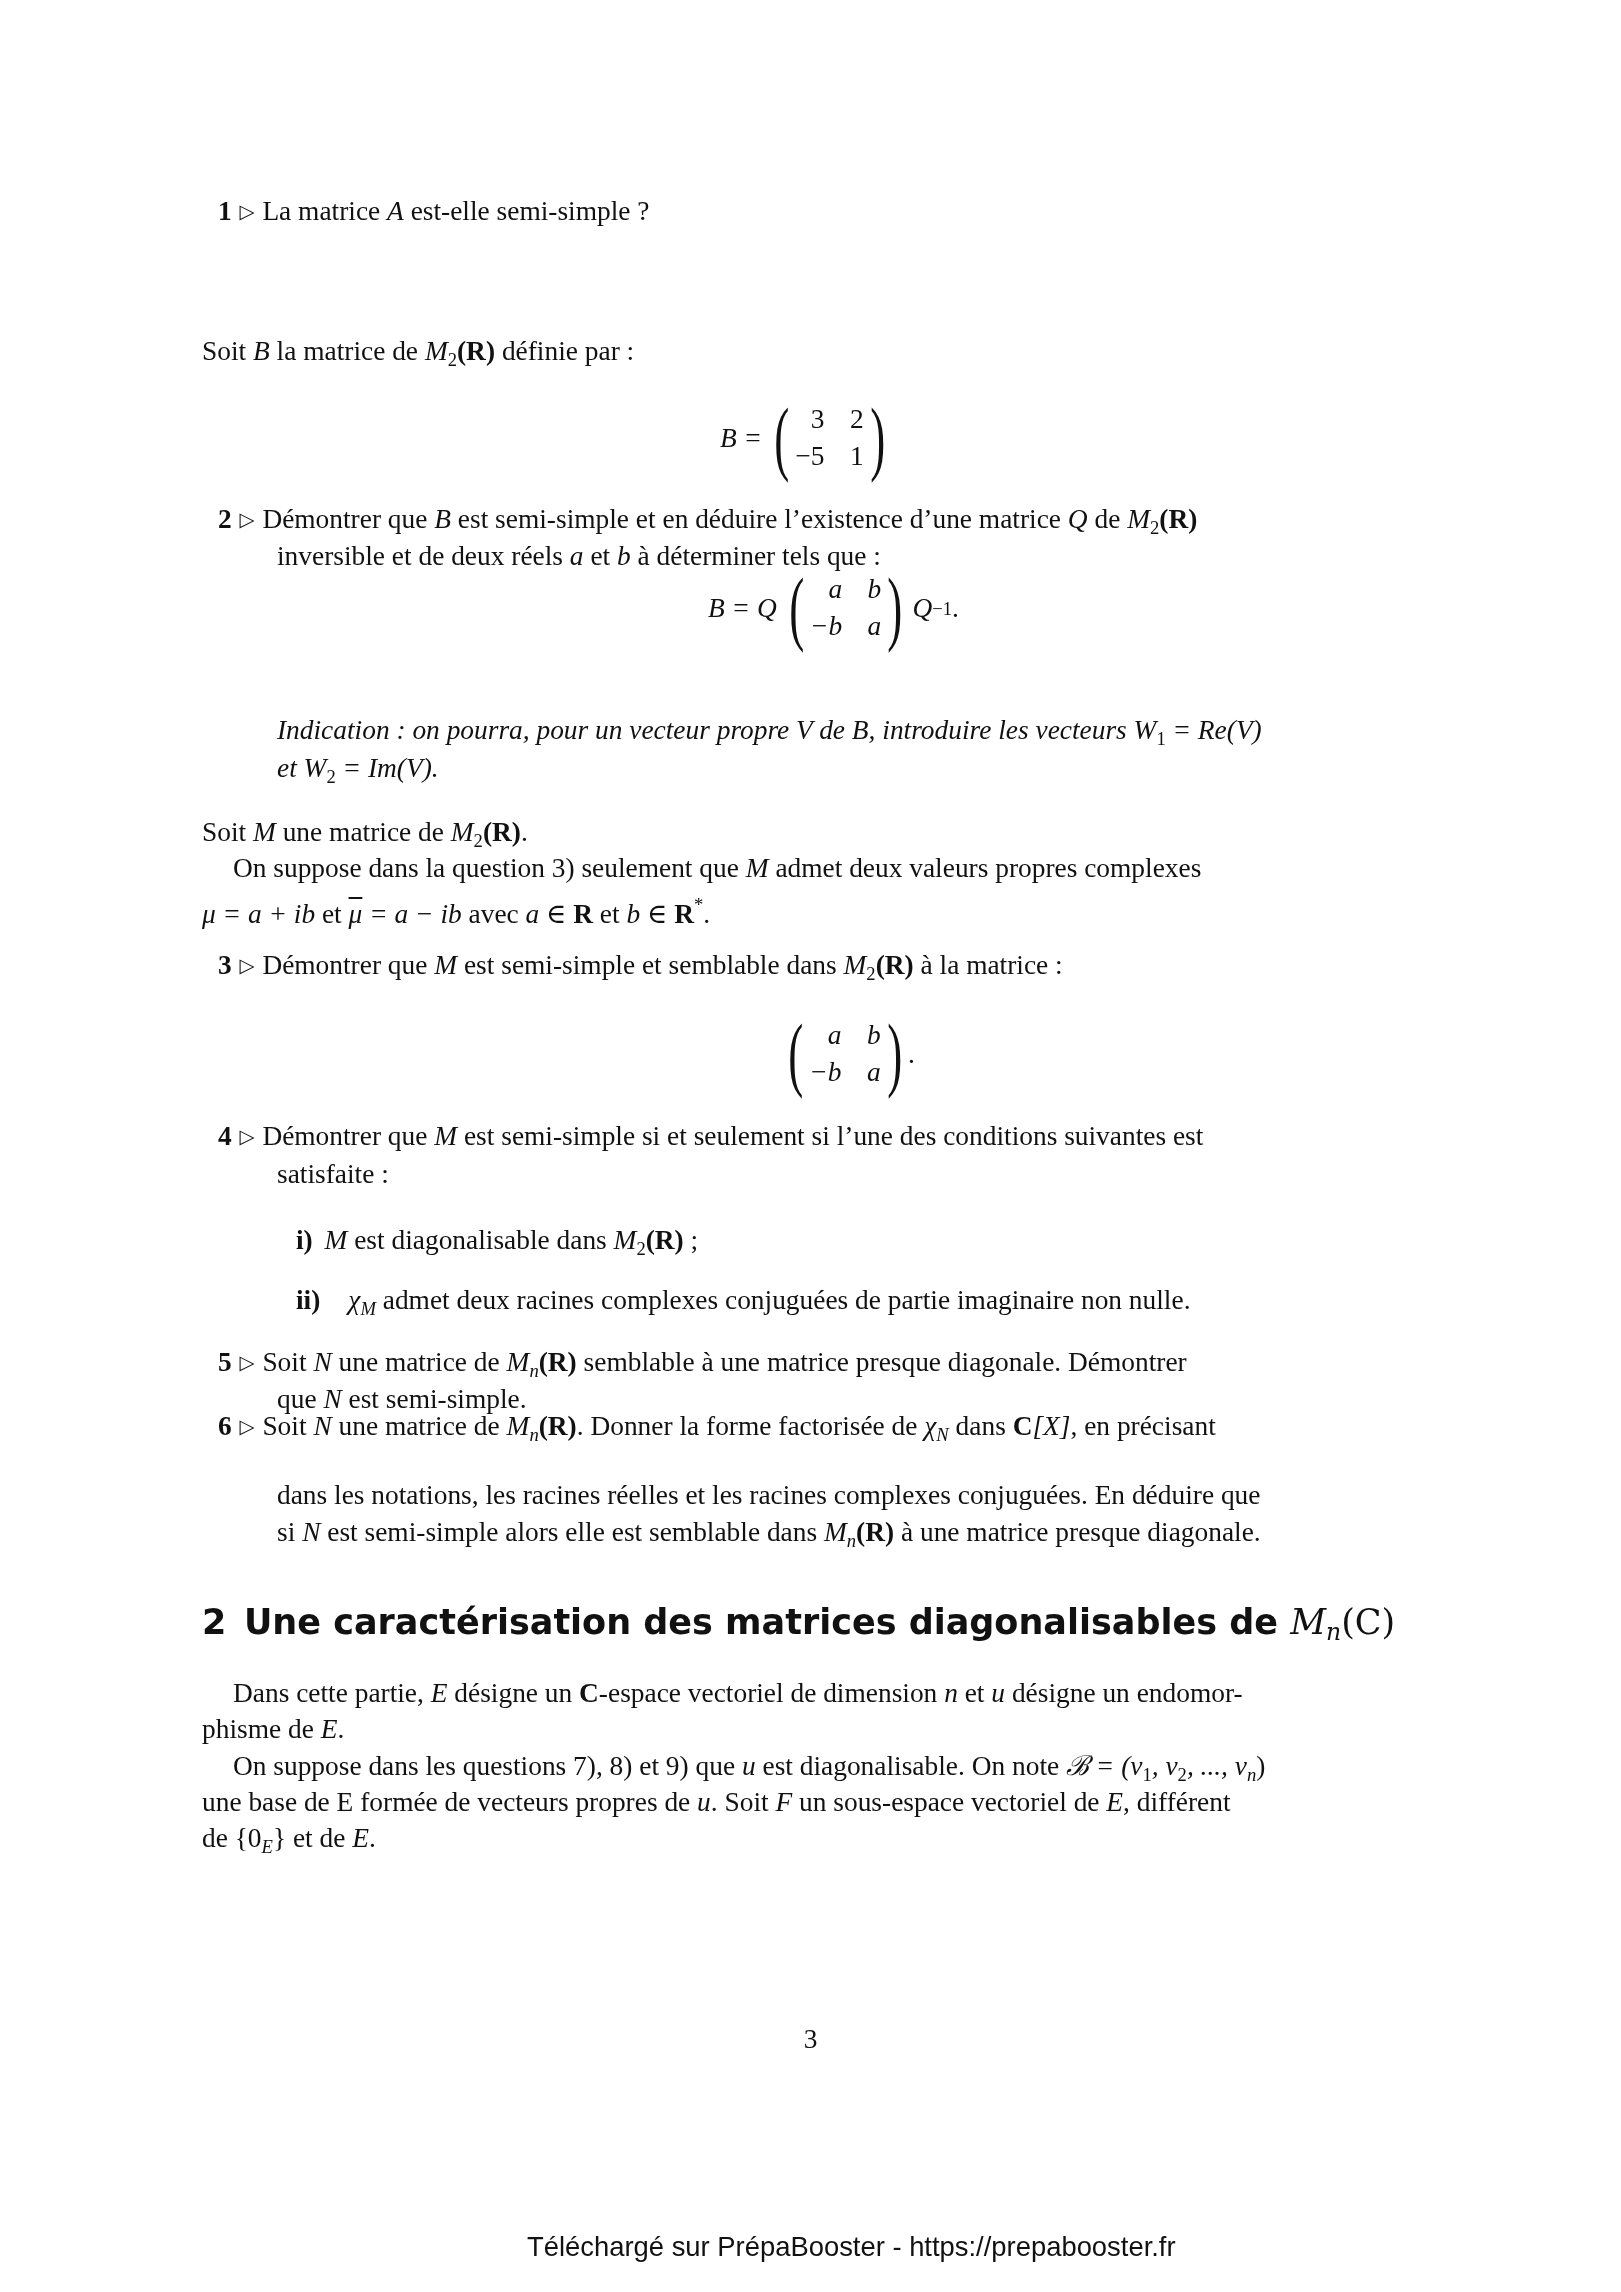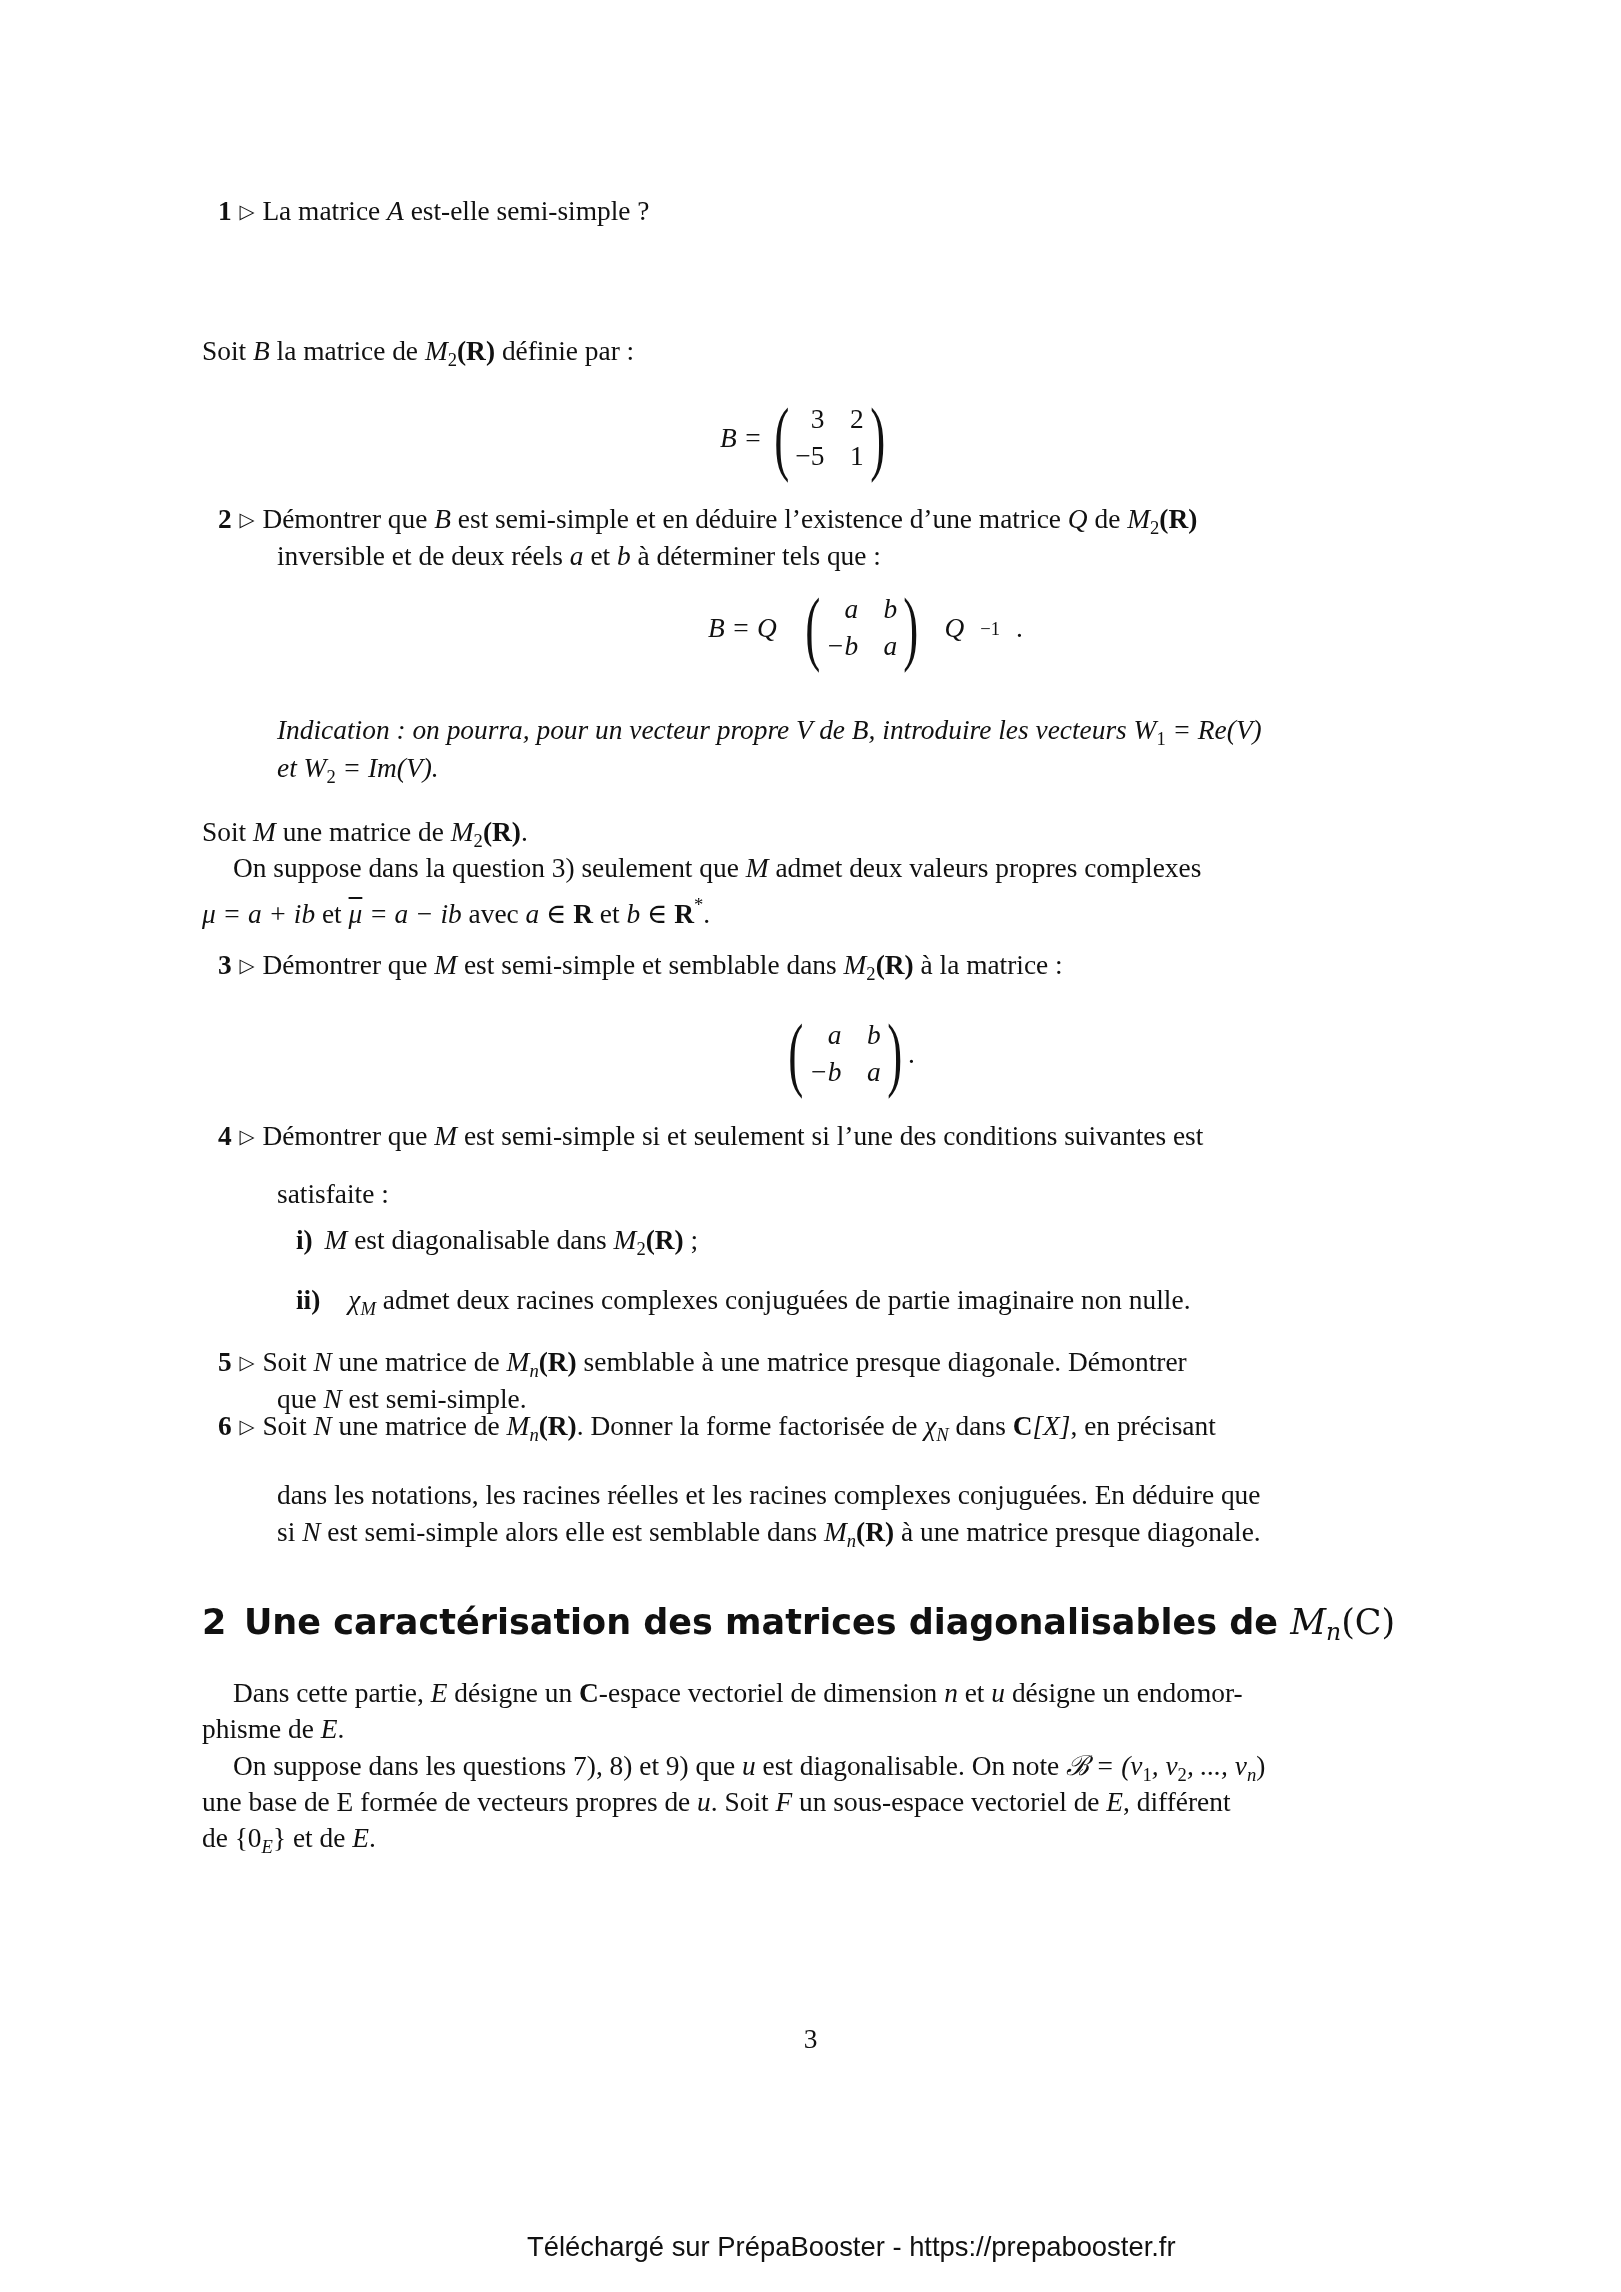--- a/index.html
+++ b/index.html
@@ -51,21 +51,21 @@
     </span>
   </div>
 
   <div class="abs txt" style="left:218px; top:501px;">
     <span class="qnum">2</span><span class="tri">▷</span><span>Démontrer que </span><span class="m">B</span><span> est semi-simple et en déduire l’existence d’une matrice </span><span class="m">Q</span><span> de </span><span class="m">M</span><span class="sub">2</span><span class="bf">(R)</span>
   </div>
   <div class="abs txt" style="left:277px; top:538px;">
     <span>inversible et de deux réels </span><span class="m">a</span><span> et </span><span class="m">b</span><span> à déterminer tels que :</span>
   </div>
 
-  <div class="abs txt" style="left:708px; top:584px; height:88px; display:flex; align-items:center;gap:16px;">
+  <div class="abs txt" style="left:708px; top:564px; height:88px; display:flex; align-items:center;">
     <span class="m" style="margin-right:5.9px;">B = Q</span>
     <span class="matrix">
       <span class="paren">(</span>
       <span class="mgrid m">
         <span>a</span>
         <span>b</span>
         <span>−b</span>
         <span>a</span>
       </span>
       <span class="paren">)</span>
@@ -105,21 +105,21 @@
         <span>a</span>
       </span>
       <span class="paren">)</span>
     </span>
     <span>.</span>
   </div>
 
   <div class="abs txt" style="left:218px; top:1118px;">
     <span class="qnum">4</span><span class="tri">▷</span><span>Démontrer que </span><span class="m">M</span><span> est semi-simple si et seulement si l’une des conditions suivantes est</span>
   </div>
-  <div class="abs txt" style="left:277px; top:1156px;margin-top:20px;">
+  <div class="abs txt" style="left:277px; top:1156px;">
     <span>satisfaite :</span>
   </div>
   <div class="abs txt" style="left:296px; top:1222px;">
     <span class="bf" style="margin-right:11.8px;">i)</span><span class="m">M</span><span> est diagonalisable dans </span><span class="m">M</span><span class="sub">2</span><span class="bf">(R)</span><span> ;</span>
   </div>
   <div class="abs txt" style="left:296px; top:1282px;">
     <span class="bf" style="margin-right:28px;">ii)</span><span class="m">χ</span><span class="subi">M</span><span> admet deux racines complexes conjuguées de partie imaginaire non nulle.</span>
   </div>
 
   <div class="abs txt" style="left:218px; top:1344px;">

